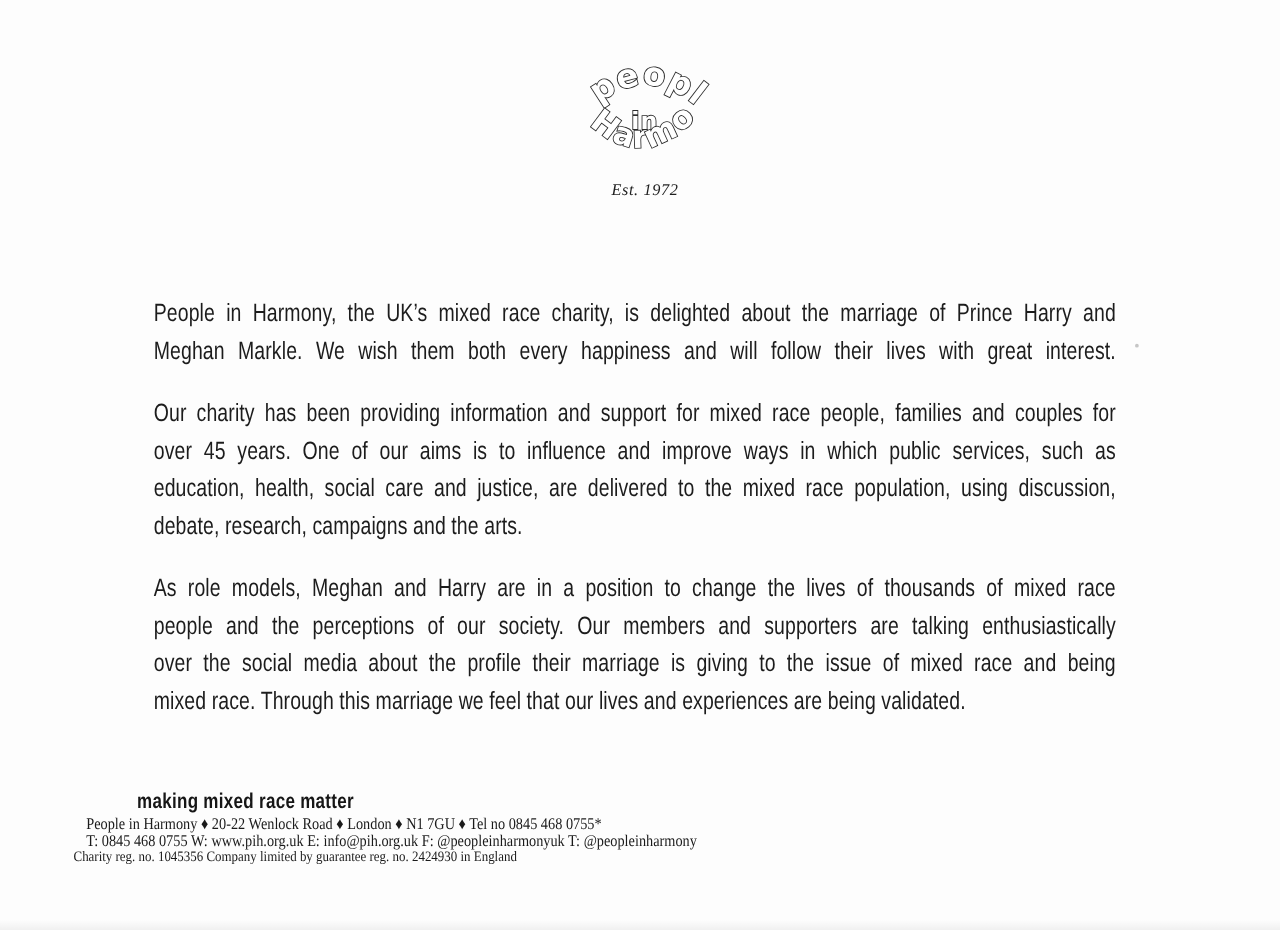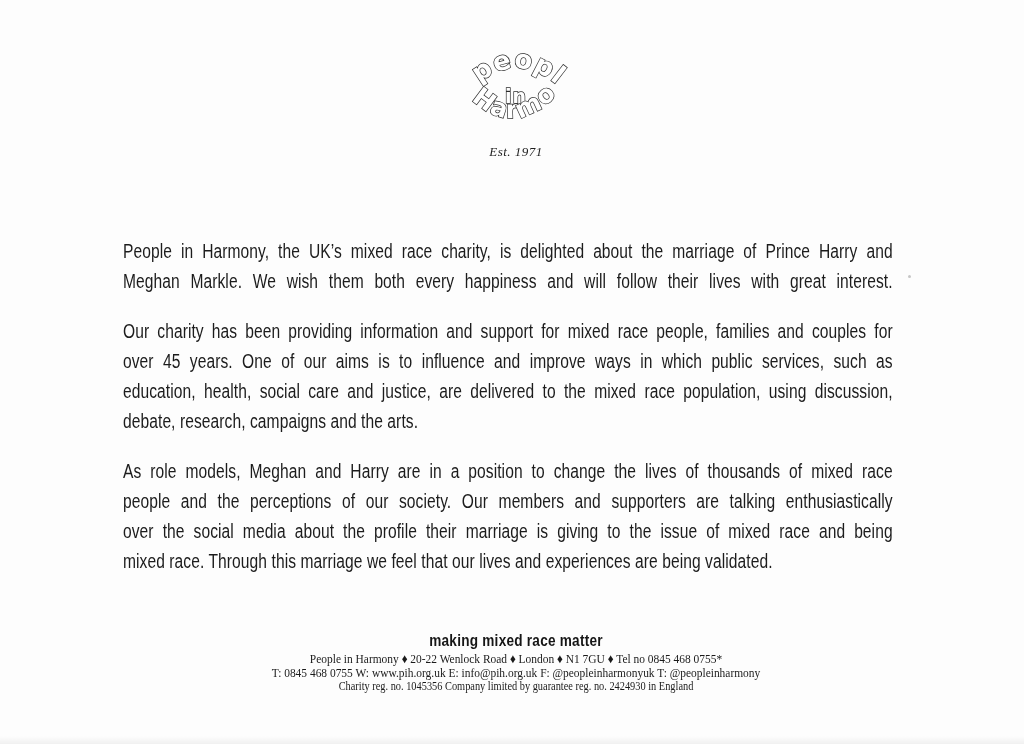--- a/index.html
+++ b/index.html
@@ -73,21 +73,21 @@
     text-align-last: justify;
   }
   .ln.end { text-align-last: left; }
 
   
   .footer {
     position: absolute;
     left: 8px;
     right: 0;
     top: 632px;
-    text-align: center;
+    text-align: left;
     color: #161616;
   }
   .tagline {
     font-weight: bold;
     font-size: 17px;
     line-height: 17px;
     letter-spacing: 0.3px;
     transform: scaleX(0.8);
     margin-bottom: 3px;
   }
@@ -127,21 +127,21 @@
         <path id="arcBottom" d="M 6 58 Q 50 102 98 50" fill="none"></path>
       </defs>
       <text class="logo-word logo-word-top">
         <textPath href="#arcTop" startOffset="4">people</textPath>
       </text>
       <text class="logo-word logo-word-mid" x="52" y="63" text-anchor="middle">in</text>
       <text class="logo-word logo-word-bottom">
         <textPath href="#arcBottom" startOffset="2">Harmony</textPath>
       </text>
     </svg>
-    <div class="est">Est. 1971</div>
+    <div class="est">Est. 1972</div>
   </div>
 
   <main class="body">
     <div class="para">
       <span class="ln">People in Harmony, the UK’s mixed race charity, is delighted about the marriage of Prince Harry and</span>
       <span class="ln">Meghan Markle.  We wish them both every happiness and will follow their lives with great interest.</span>
     </div>
     <div class="para">
       <span class="ln">Our charity has been providing information and support for mixed race people, families and couples for</span>
       <span class="ln">over 45 years.  One of our aims is to influence and improve ways in which public services, such as</span>

